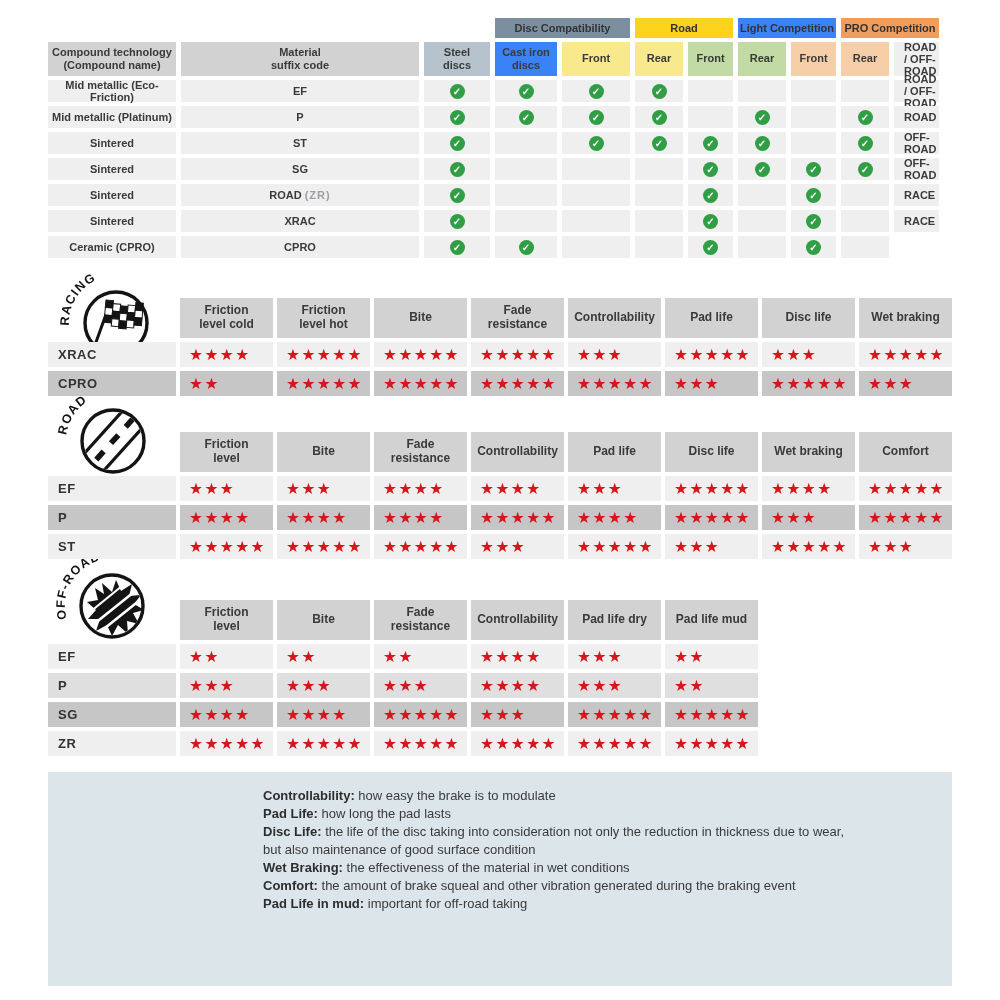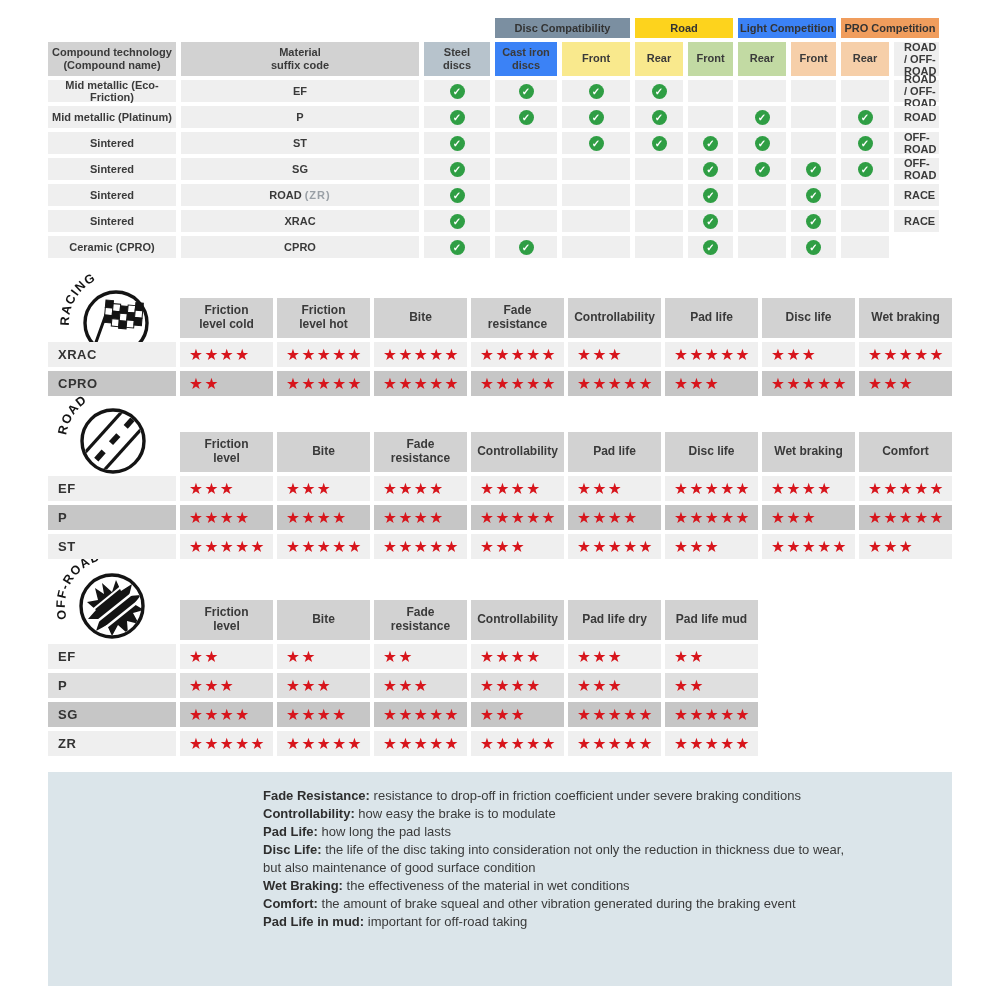--- a/index.html
+++ b/index.html
@@ -392,21 +392,20 @@
       <div class="rt-stars shade-light" style="color: rgb(215, 21, 28);">★★★★★</div>
       <div class="rt-stars shade-light" style="color: rgb(215, 21, 28);">★★★★★</div>
       <div class="rt-stars shade-light" style="color: rgb(215, 21, 28);">★★★★★</div>
       <div class="rt-stars shade-light" style="color: rgb(215, 21, 28);">★★★★★</div>
       <div class="rt-stars shade-light" style="color: rgb(215, 21, 28);">★★★★★</div>
       <div class="rt-stars shade-light" style="color: rgb(215, 21, 28);">★★★★★</div>
     </div>
 
   <div class="legend">
     <div id="legend-entries">
-        <div class="legend-line"><span class="legend-term">Fade Resistance</span> <span>resistance to drop-off in friction coefficient under severe braking conditions</span></div>
         <div class="legend-line"><span class="legend-term">Controllability</span> <span>how easy the brake is to modulate</span></div>
         <div class="legend-line"><span class="legend-term">Pad Life</span> <span>how long the pad lasts</span></div>
         <div class="legend-line"><span class="legend-term">Disc Life</span> <span>the life of the disc taking into consideration not only the reduction in thickness due to wear,
 but also maintenance of good surface condition</span></div>
         <div class="legend-line"><span class="legend-term">Wet Braking</span> <span>the effectiveness of the material in wet conditions</span></div>
         <div class="legend-line"><span class="legend-term">Comfort</span> <span>the amount of brake squeal and other vibration generated during the braking event</span></div>
         <div class="legend-line"><span class="legend-term">Pad Life in mud</span> <span>important for off-road taking</span></div>
       </div>
   </div>
 

